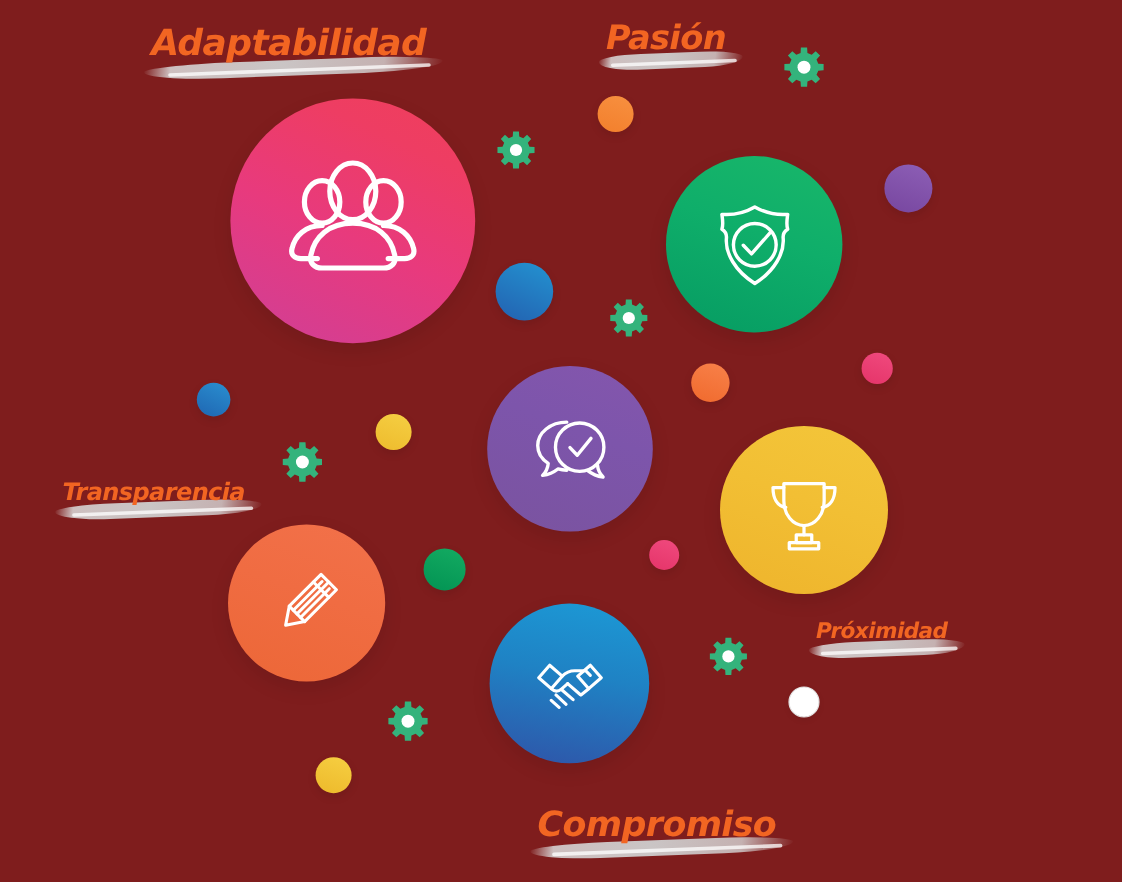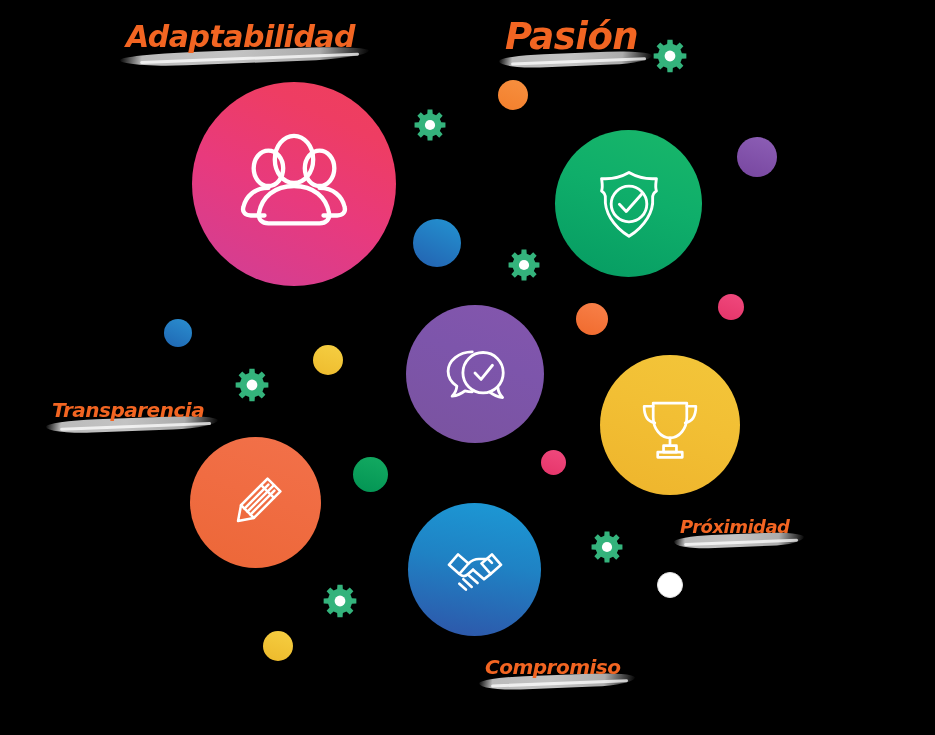--- a/index.html
+++ b/index.html
@@ -4,21 +4,21 @@
 <style>
   html, body {
     margin: 0;
     padding: 0;
     background: #ffffff;
   }
   #stage {
     position: relative;
     width: 935px;
     height: 735px;
-    background: #000000;
+    background: #7f1d1d;
     overflow: hidden;
     font-family: "DejaVu Sans", sans-serif;
   }
 
   
   .value-label {
     position: absolute;
     white-space: nowrap;
     font-family: "DejaVu Sans", sans-serif;
     font-weight: bold;
@@ -218,19 +218,19 @@
       <path d="M42 74 l13 12"></path>
       <path d="M36 81 l10 9"></path>
       <path d="M84 66 l-10 8"></path>
     </svg>
         </span>
       </div>
     </div>
 
   <div id="labels-layer">
       <div class="value-label" style="left: 126px; top: 22px; font-size: 30px; color: rgb(242, 101, 34);"><span class="brush"></span><span>Adaptabilidad</span></div>
-      <div class="value-label" style="left: 505px; top: 18px; font-size: 37px; color: rgb(242, 101, 34);"><span class="brush"></span><span>Pasión</span></div>
+      <div class="value-label" style="left: 505px; top: 18px; font-size: 28px; color: rgb(242, 101, 34);"><span class="brush"></span><span>Pasión</span></div>
       <div class="value-label" style="left: 52px; top: 400px; font-size: 20px; color: rgb(242, 101, 34);"><span class="brush"></span><span>Transparencia</span></div>
       <div class="value-label" style="left: 680px; top: 518px; font-size: 18px; color: rgb(242, 101, 34);"><span class="brush"></span><span>Próximidad</span></div>
-      <div class="value-label" style="left: 448px; top: 657px; font-size: 20px; color: rgb(242, 101, 34); margin-left: 37px;"><span class="brush"></span><span>Compromiso</span></div>
+      <div class="value-label" style="left: 448px; top: 673px; font-size: 29px; color: rgb(242, 101, 34);"><span class="brush"></span><span>Compromiso</span></div>
     </div>
 
 </div>
 
 </body></html>

